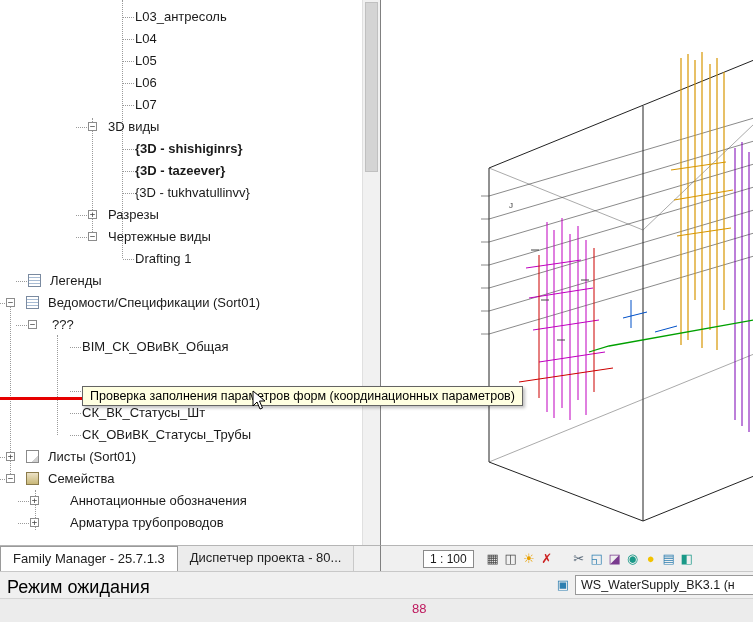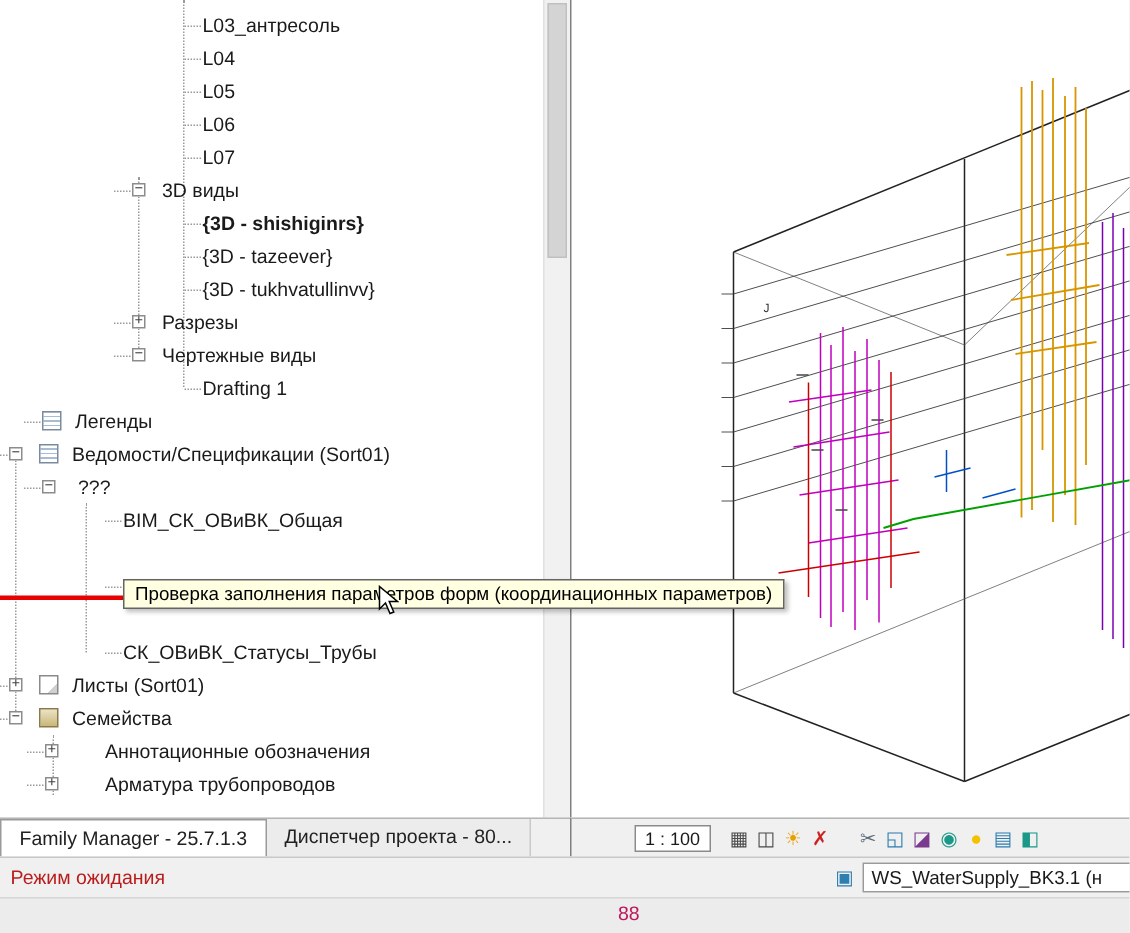--- a/index.html
+++ b/index.html
@@ -94,21 +94,21 @@
   .vc-icon {
     width:18px; height:18px; line-height:18px; text-align:center;
     font-size:13px; display:inline-block;
   }
 
   
   #status-bar {
     position:absolute; left:0; top:571px; width:753px; height:27px;
     background:#f0f0f0; border-top:1px solid #c8c8c8;
   }
-  #status-text { position:absolute; left:7px; top:5px; font-size:13px; color:#b91c1c; }
+  #status-text { position:absolute; left:7px; top:5px; font-size:18px; color:#000000; }
   #central-model-icon {
     position:absolute; left:555px; top:5px; width:16px; height:16px;
     font-size:13px; line-height:16px; text-align:center; color:#2e7fb0;
   }
   #active-file-field {
     position:absolute; left:575px; top:3px; width:195px; height:20px;
     background:#fff; border:1px solid #9a9a9a; font-size:12.5px;
     line-height:18px; padding:0 5px; white-space:nowrap; overflow:hidden;
   }
 
@@ -152,21 +152,21 @@
     </div>
     <div class="tree-row" style="top: 116px;">
       <span class="stub" style="left: 76px;"></span>
       <span class="expander" style="left: 88px;">−</span>
       <span class="tlabel" style="left: 108px;">3D виды</span>
     </div>
     <div class="tree-row" style="top: 138px;">
       <span class="stub" style="left: 123px;"></span>
       <span class="tlabel bold" style="left: 135px;">{3D - shishiginrs}</span>
     </div>
-    <div class="tree-row" style="top: 160px;">
+    <div class="tree-row" style="top: 160px; font-weight: bold;">
       <span class="stub" style="left: 123px;"></span>
       <span class="tlabel" style="left: 135px;">{3D - tazeever}</span>
     </div>
     <div class="tree-row" style="top: 182px;">
       <span class="stub" style="left: 123px;"></span>
       <span class="tlabel" style="left: 135px;">{3D - tukhvatullinvv}</span>
     </div>
     <div class="tree-row" style="top: 204px;">
       <span class="stub" style="left: 76px;"></span>
       <span class="expander" style="left: 88px;">+</span>
@@ -197,20 +197,24 @@
       <span class="expander" style="left: 28px;">−</span>
       <span class="tlabel" style="left: 52px;">???</span>
     </div>
     <div class="tree-row" style="top: 336px;">
       <span class="stub" style="left: 70px;"></span>
       <span class="tlabel" style="left: 82px;">BIM_СК_ОВиВК_Общая</span>
     </div>
     <div class="tree-row" style="top: 380px;">
       <span class="stub" style="left: 70px;"></span>
       <span class="tlabel" style="left: 82px;"></span>
+    </div>
+    <div class="tree-row" style="top: 402px;">
+      <span class="stub" style="left: 70px;"></span>
+      <span class="tlabel" style="left: 82px;">СК_ВК_Статусы_Шт</span>
     </div>
     <div class="tree-row" style="top: 424px;">
       <span class="stub" style="left: 70px;"></span>
       <span class="tlabel" style="left: 82px;">СК_ОВиВК_Статусы_Трубы</span>
     </div>
     <div class="tree-row" style="top: 446px;">
       <span class="stub" style="left: 0px;"></span>
       <span class="expander" style="left: 6px;">+</span>
       <span class="ticon ticon-sheet" style="left: 26px;"></span>
       <span class="tlabel" style="left: 48px;">Листы (Sort01)</span>

